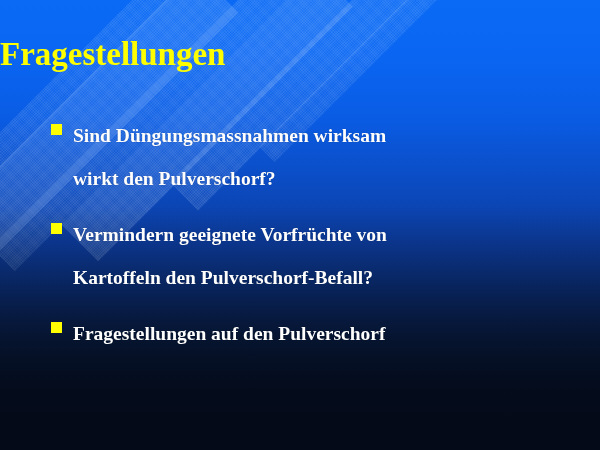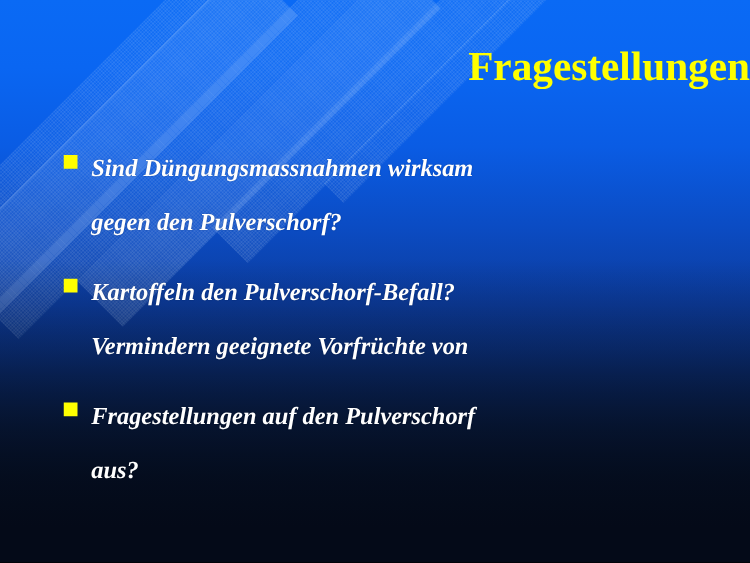--- a/index.html
+++ b/index.html
@@ -74,21 +74,21 @@
   
   #content {
     position: absolute;
     inset: 0;
   }
   #title {
     position: absolute;
     top: 34px;
     left: 0;
     width: 600px;
-    text-align: right;
+    text-align: left;
     color: #ffff00;
     font-size: 33px;
     font-weight: bold;
     line-height: 40px;
     letter-spacing: 0px;
     white-space: nowrap;
   }
 
   #bullets {
     position: absolute;
@@ -111,21 +111,20 @@
   .bullet-lines {
     padding-left: 23px;
   }
   .bullet-line {
     color: #ffffff;
     font-size: 19.5px;
     font-weight: bold;
     line-height: 43px;
     white-space: nowrap;
     text-shadow: 0px 0px 1px rgba(0,0,0,0.35);
-    font-style: italic;
   }
 </style>
 </head>
 <body>
 
 <div id="slide">
 
   <div id="bands">
 
     <div class="band faint" style="left:150px; top:-18px; width:26px; height:330px;"></div>
@@ -141,35 +140,34 @@
   <div id="content">
 
     <div id="title">Fragestellungen</div>
 
     <div id="bullets">
 
       <div class="bullet-item">
         <span class="bullet-marker"></span>
         <div class="bullet-lines">
           <div class="bullet-line">Sind Düngungsmassnahmen wirksam</div>
-          <div class="bullet-line">gegen den Pulverschorf?</div>
+          <div class="bullet-line">wirkt den Pulverschorf?</div>
         </div>
       </div>
 
       <div class="bullet-item">
         <span class="bullet-marker"></span>
         <div class="bullet-lines">
+          <div class="bullet-line">Vermindern geeignete Vorfrüchte von</div>
           <div class="bullet-line">Kartoffeln den Pulverschorf-Befall?</div>
-          <div class="bullet-line">Vermindern geeignete Vorfrüchte von</div>
         </div>
       </div>
 
       <div class="bullet-item">
         <span class="bullet-marker"></span>
         <div class="bullet-lines">
           <div class="bullet-line">Fragestellungen auf den Pulverschorf</div>
-          <div class="bullet-line">aus?</div>
         </div>
       </div>
 
     </div>
   </div>
 </div>
 
 </body></html>

